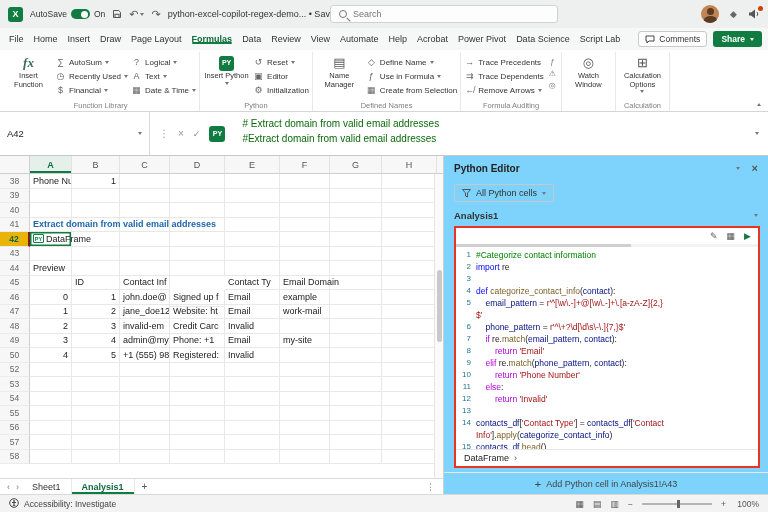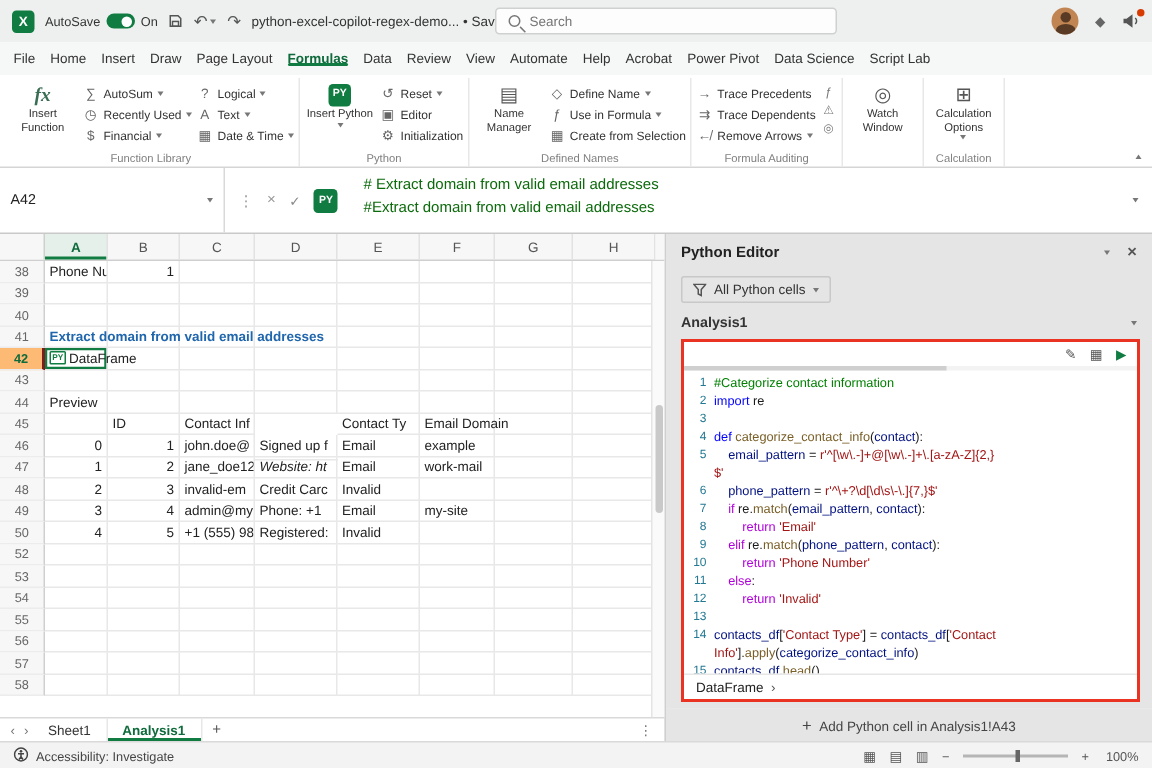--- a/index.html
+++ b/index.html
@@ -69,42 +69,42 @@
   .leftcol{flex:1;display:flex;flex-direction:column;min-width:0;}
   .gridwrap{flex:1;position:relative;display:flex;flex-direction:column;overflow:hidden;}
   .colheads{height:18px;display:flex;background:#f7f7f7;border-bottom:1px solid #cfcfcf;flex:none;}
   .corner{width:30px;border-right:1px solid #cfcfcf;background:#f7f7f7;flex:none;}
   .colh{border-right:1px solid #e2e2e2;display:flex;align-items:center;justify-content:center;color:#555;font-size:9px;flex:none;}
   .colh.selcol{background:#e6f0ea;color:#0f6b3c;font-weight:bold;box-shadow:inset 0 -2px 0 #107C41;}
   .colh-fill{flex:1;background:#f7f7f7;}
   .gridrows{flex:1;overflow:hidden;}
   .grow{display:flex;height:14.5px;}
   .gut{width:30px;flex:none;border-right:1px solid #cfcfcf;border-bottom:1px solid #ececec;background:#f7f7f7;display:flex;align-items:center;justify-content:center;font-size:8.5px;color:#666;}
-  .gut.selgut{background:#fdba74;color:#0f6b3c;font-weight:bold;border-right:2px solid #7f1d1d;}
+  .gut.selgut{background:#eab308;color:#0f6b3c;font-weight:bold;border-right:2px solid #7f1d1d;}
   .cell{border-right:1px solid #e8e8e8;border-bottom:1px solid #e8e8e8;font-size:9px;display:flex;align-items:center;padding:0 3px;overflow:hidden;white-space:nowrap;color:#222;flex:none;}
   .cell.num{justify-content:flex-end;}
   .cell.blue{color:#1f66ad;font-weight:bold;}
   .cell.ovf{overflow:visible;position:relative;z-index:2;}
   .cell.selcell{box-shadow:inset 0 0 0 1.5px #107C41;}
   .pychip{display:inline-flex;align-items:center;justify-content:center;min-width:11px;height:9px;border:1px solid #107C41;color:#107C41;font-size:5.5px;font-weight:bold;border-radius:1px;margin-right:2px;flex:none;background:#fff;}
   .ctext{white-space:nowrap;}
   .vscroll{position:absolute;right:0;top:18px;bottom:0;width:9px;background:#fafafa;border-left:1px solid #e4e4e4;}
   .vthumb{position:absolute;left:1.5px;width:5px;top:96px;height:72px;background:#c9c9c9;border-radius:3px;}
 
   
   .tabsbar{height:16px;display:flex;align-items:center;background:#fff;border-top:1px solid #d9d9d9;padding-left:4px;font-size:9px;flex:none;}
   .navarr{color:#777;font-size:9px;padding:0 3px;}
   .stabs{display:flex;align-items:stretch;height:100%;}
   .stab{padding:0 10px;display:flex;align-items:center;border-right:1px solid #e8e8e8;color:#333;white-space:nowrap;}
   .stab.active{color:#0f6b3c;font-weight:bold;box-shadow:inset 0 -2px 0 #107C41;}
   .addsheet{margin-left:7px;color:#555;font-size:10px;}
   .tabs-more{margin-left:auto;margin-right:8px;color:#777;}
 
   
-  .panel{width:325px;flex:none;border-left:1px solid #cfcfcf;display:flex;flex-direction:column;background:#e5e5e5;}
+  .panel{width:325px;flex:none;border-left:1px solid #cfcfcf;display:flex;flex-direction:column;background:#7dd3fc;}
   .phead{height:24px;display:flex;align-items:center;padding:0 10px;font-weight:bold;font-size:10px;color:#222;flex:none;}
   .phead-icons{margin-left:auto;display:flex;align-items:center;gap:12px;color:#555;}
   .closex{font-size:11px;color:#555;line-height:10px;}
   .pfilter{height:26px;display:flex;align-items:center;padding:0 10px;flex:none;}
   .filter-pill{display:flex;align-items:center;gap:5px;border:1px solid #c8c8c8;border-radius:2px;height:18px;padding:0 7px;font-size:9px;color:#333;}
   .psection{height:18px;display:flex;align-items:center;padding:0 10px;font-size:9.5px;color:#333;font-weight:bold;flex:none;}
   .psection .chev{margin-left:auto;}
   .pedit{flex:1;margin:2px 8px 4px 10px;border:2px solid #ea3323;display:flex;flex-direction:column;min-height:0;background:#fff;}
   .pe-toolbar{height:16px;display:flex;align-items:center;justify-content:flex-end;gap:9px;padding:0 7px;color:#555;font-size:9px;flex:none;}
   .pe-toolbar .run{color:#107C41;}
@@ -185,20 +185,32 @@
         <div class="rtab">Data</div>
         <div class="rtab">Review</div>
         <div class="rtab">View</div>
         <div class="rtab">Automate</div>
         <div class="rtab">Help</div>
         <div class="rtab">Acrobat</div>
         <div class="rtab">Power Pivot</div>
         <div class="rtab">Data Science</div>
         <div class="rtab">Script Lab</div>
       </div>
+    <div class="tabs-right">
+      <span class="comments-btn">
+        <svg width="10" height="9" viewBox="0 0 10 9">
+            <path d="M1 1h8v5H4L2 8V6H1z" fill="none" stroke="#444"></path>
+          </svg>
+        <span>Comments</span>
+      </span>
+      <span class="share-btn">
+        <span>Share</span>
+        <span class="chev"></span>
+      </span>
+    </div>
   </div>
 
   <div class="ribbon">
     <div class="rgroup">
       <div class="rg-body">
         <div class="rbig">
           <span class="bicon fxicon">fx</span>
           <span>Insert Function</span>
         </div>
         <div class="rcol">
@@ -627,21 +639,21 @@
               <div class="gut">47</div>
               <div class="cell num" style="width: 42px;">
                 <span class="ctext">1</span>
               </div>
               <div class="cell num" style="width: 48px;">
                 <span class="ctext">2</span>
               </div>
               <div class="cell" style="width: 50px;">
                 <span class="ctext">jane_doe12</span>
               </div>
-              <div class="cell" style="width: 55px; font-style: italic;">
+              <div class="cell" style="width: 55px;">
                 <span class="ctext">Website: ht</span>
               </div>
               <div class="cell" style="width: 55px;">
                 <span class="ctext">Email</span>
               </div>
               <div class="cell" style="width: 50px;">
                 <span class="ctext">work-mail</span>
               </div>
               <div class="cell" style="width: 52px;">
                 <span class="ctext"></span>

